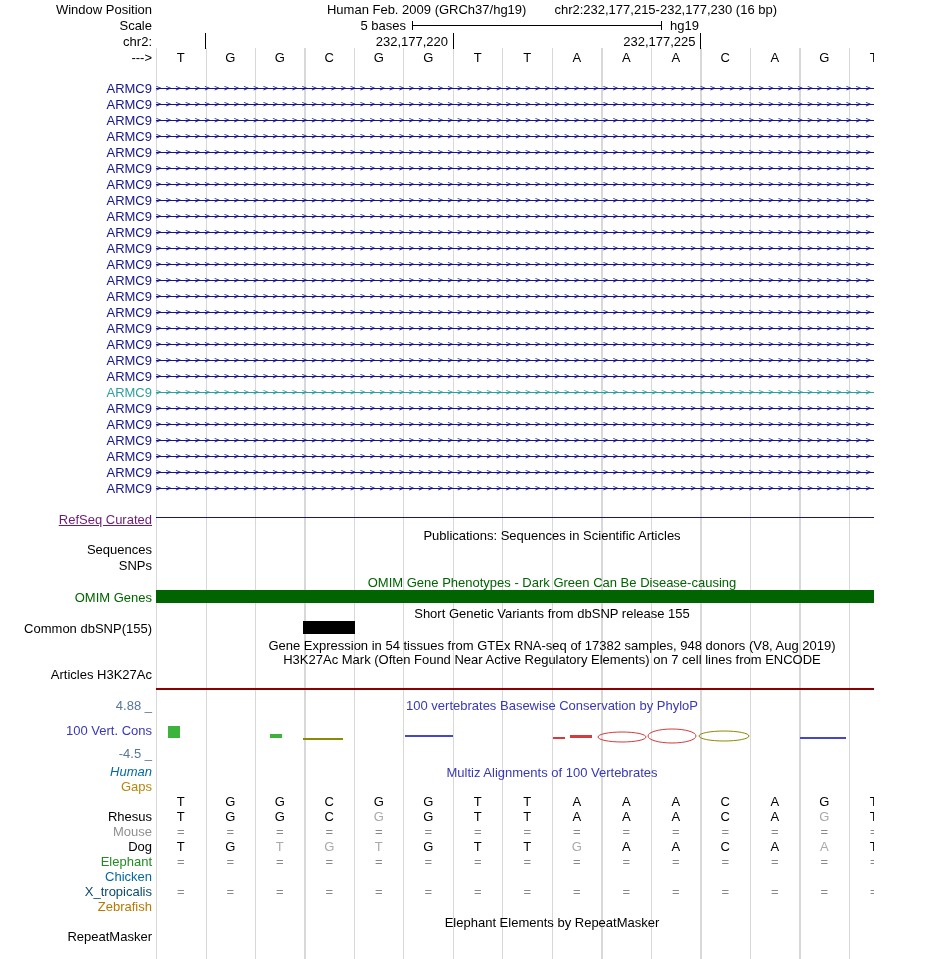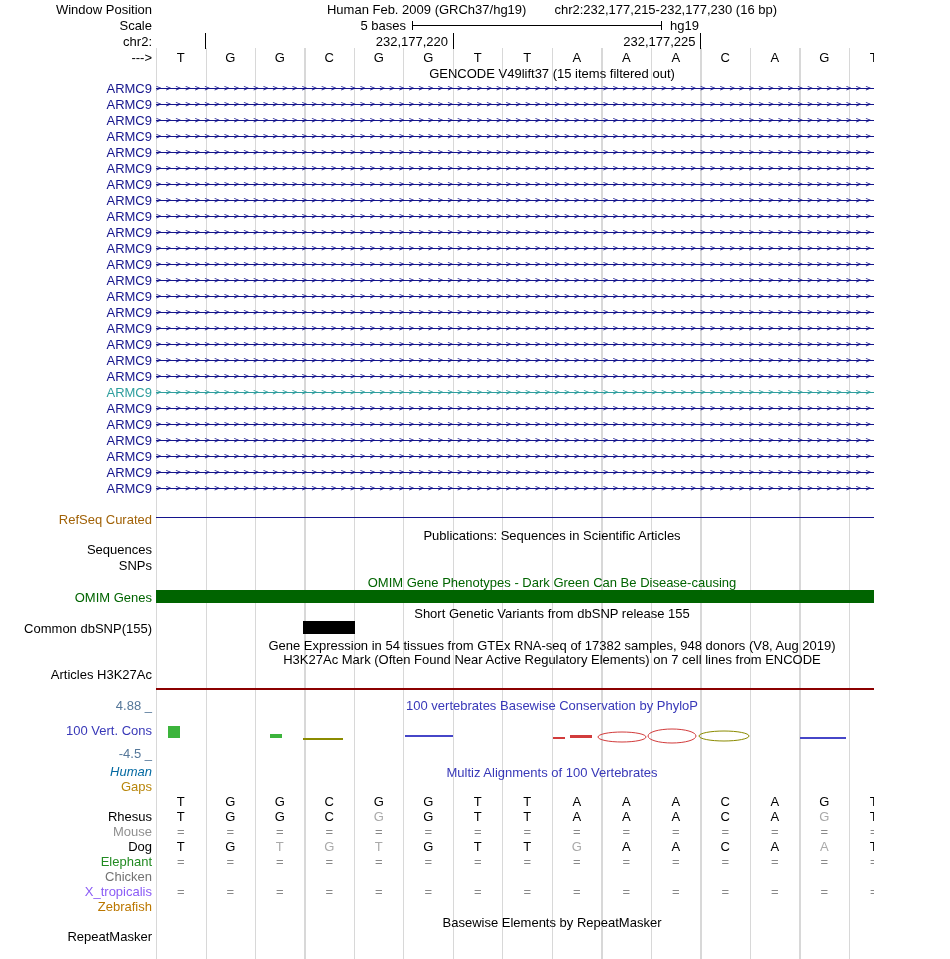--- a/index.html
+++ b/index.html
@@ -17,21 +17,21 @@
   .coord-num{position:absolute;top:34px;width:120px;text-align:right;line-height:15px;}
   .flex-row{position:absolute;left:156px;width:792px;height:15px;display:flex;}
   .cell{width:49.5px;flex:none;text-align:center;line-height:15px;}
   .gene-row{position:absolute;left:156px;width:792px;height:15px;overflow:hidden;}
   .tx-line{position:absolute;left:0;top:7px;width:100%;height:1px;}
   .tx-arrows{
     position:absolute;left:0;top:0;width:100%;height:15px;line-height:15px;
     font-family:"DejaVu Sans Mono",monospace;font-size:9px;letter-spacing:4.3px;white-space:nowrap;
   }
   .bar{position:absolute;}
-  .navy{color:#a16207;}
+  .navy{color:#701a75;text-decoration:underline;}
   .dkgreen{color:#006400;}
   .tblue{color:#3838B8;}
   .axgray{color:#557799;}
 </style>
 </head>
 <body>
 
 <div id="canvas">
 
   <div class="gridlines"></div>
@@ -46,21 +46,20 @@
     <span style="position:absolute;left:0;width:266px;text-align:right;line-height:15px;">5 bases</span>
     <span class="bar" style="left:272px;top:7px;width:250px;height:1px;background:#000;"></span>
     <span class="bar" style="left:272px;top:3px;width:1px;height:9px;background:#000;"></span>
     <span class="bar" style="left:521px;top:3px;width:1px;height:9px;background:#000;"></span>
     <span style="position:absolute;left:530px;line-height:15px;">hg19</span>
   </div>
 
   <div class="lbl" style="top:34px">chr2:</div>
   <div class="lbl" style="top:50px">---&gt;</div>
 
-  <div class="ctr" style="top:66px">GENCODE V49lift37 (15 items filtered out)</div>
 
   <div class="lbl navy" style="top:512px">RefSeq Curated</div>
   <div class="bar" style="left:156px;top:517px;width:792px;height:1px;background:#14148C;"></div>
 
   <div class="ctr" style="top:528px">Publications: Sequences in Scientific Articles</div>
   <div class="lbl" style="top:542px">Sequences</div>
   <div class="lbl" style="top:558px">SNPs</div>
 
   <div class="ctr dkgreen" style="top:575px">OMIM Gene Phenotypes - Dark Green Can Be Disease-causing</div>
   <div class="lbl dkgreen" style="top:590px">OMIM Genes</div>
@@ -75,21 +74,21 @@
   <div class="lbl" style="top:667px">Articles H3K27Ac</div>
   <div class="bar" style="left:156px;top:688px;width:792px;height:2px;background:#8B0000;"></div>
 
   <div class="ctr tblue" style="top:698px">100 vertebrates Basewise Conservation by PhyloP</div>
   <div class="lbl axgray" style="top:698px">4.88 _</div>
   <div class="lbl tblue" style="top:723px">100 Vert. Cons</div>
   <div class="lbl axgray" style="top:746px">-4.5 _</div>
 
   <div class="ctr tblue" style="top:765px">Multiz Alignments of 100 Vertebrates</div>
 
-  <div class="ctr" style="top:915px">Basewise Elements by RepeatMasker</div>
+  <div class="ctr" style="top:915px">Elephant Elements by RepeatMasker</div>
   <div class="lbl" style="top:929px">RepeatMasker</div>
 
 <div class="coord-tick" style="left: 205px;"></div>
     <div class="coord-tick" style="left: 452.5px;"></div>
     <div class="coord-num" style="left: 328px;">232,177,220</div>
     <div class="coord-tick" style="left: 700px;"></div>
     <div class="coord-num" style="left: 575.5px;">232,177,225</div>
     <div class="flex-row" style="top: 50px;">
       <div class="cell">T</div>
       <div class="cell">G</div>
@@ -340,22 +339,22 @@
       <div class="cell" style="color: rgb(136, 136, 136);">=</div>
       <div class="cell" style="color: rgb(136, 136, 136);">=</div>
       <div class="cell" style="color: rgb(136, 136, 136);">=</div>
       <div class="cell" style="color: rgb(136, 136, 136);">=</div>
       <div class="cell" style="color: rgb(136, 136, 136);">=</div>
       <div class="cell" style="color: rgb(136, 136, 136);">=</div>
       <div class="cell" style="color: rgb(136, 136, 136);">=</div>
       <div class="cell" style="color: rgb(136, 136, 136);">=</div>
       <div class="cell" style="color: rgb(136, 136, 136);">=</div>
     </div>
-    <div class="lbl" style="top: 869px; color: #737373;">Chicken</div>
-    <div class="lbl" style="top: 884px; color: #8b5cf6;">X_tropicalis</div>
+    <div class="lbl" style="top: 869px; color: #0369a1;">Chicken</div>
+    <div class="lbl" style="top: 884px; color: #0c4a6e;">X_tropicalis</div>
     <div class="flex-row" style="top: 884px;">
       <div class="cell" style="color: rgb(136, 136, 136);">=</div>
       <div class="cell" style="color: rgb(136, 136, 136);">=</div>
       <div class="cell" style="color: rgb(136, 136, 136);">=</div>
       <div class="cell" style="color: rgb(136, 136, 136);">=</div>
       <div class="cell" style="color: rgb(136, 136, 136);">=</div>
       <div class="cell" style="color: rgb(136, 136, 136);">=</div>
       <div class="cell" style="color: rgb(136, 136, 136);">=</div>
       <div class="cell" style="color: rgb(136, 136, 136);">=</div>
       <div class="cell" style="color: rgb(136, 136, 136);">=</div>

